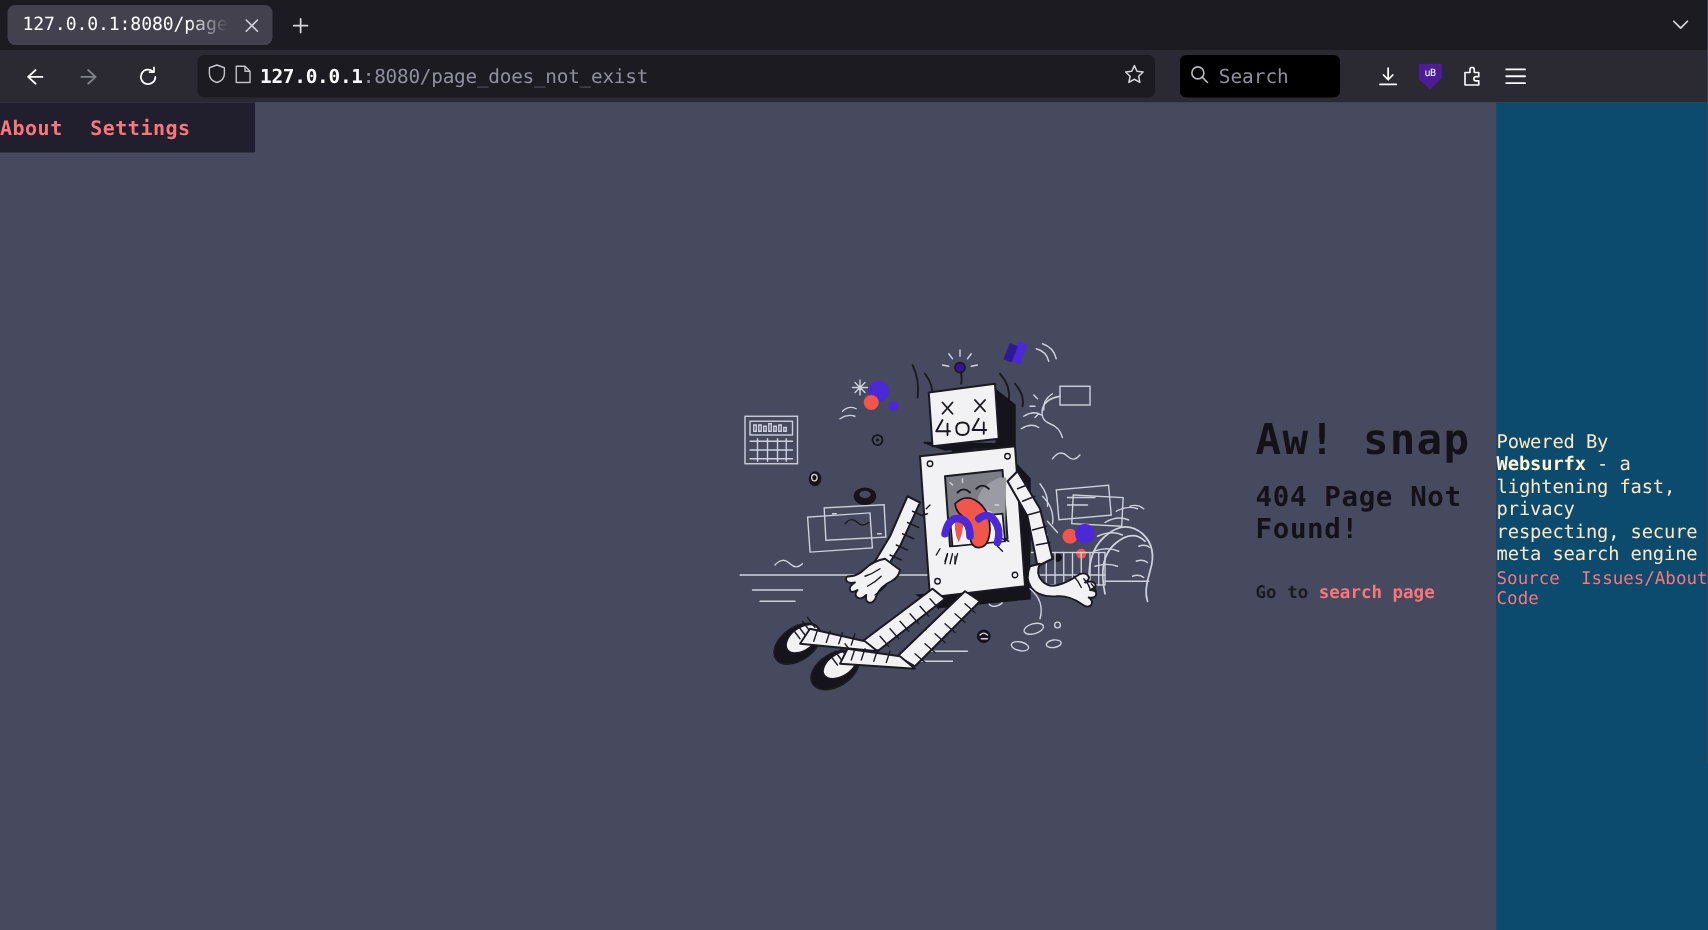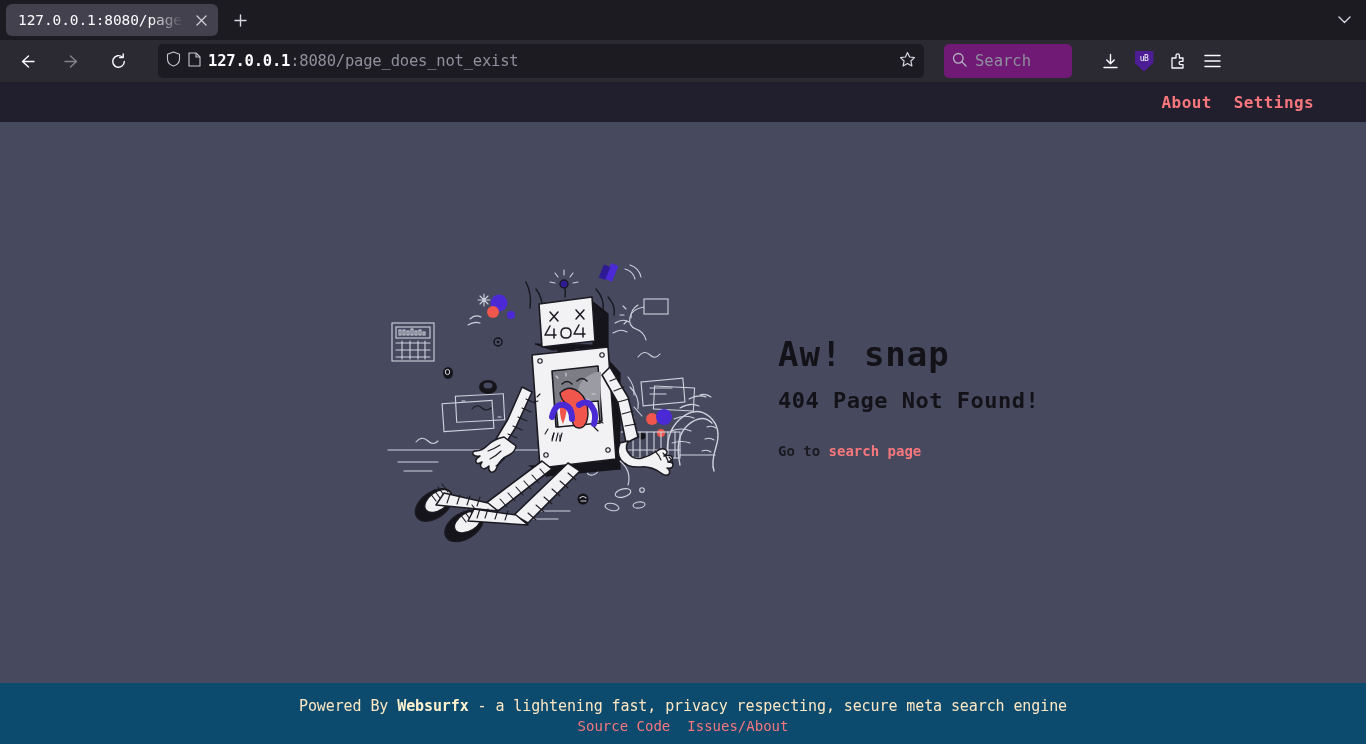--- a/index.html
+++ b/index.html
@@ -96,42 +96,42 @@
     white-space: nowrap;
     overflow: hidden;
     flex: 1;
     letter-spacing: -0.2px;
   }
   .url-text b { color: #fbfbfe; font-weight: 700; }
   .star { margin-left: auto; }
 
   .searchbar {
     width: 128px; height: 34px;
-    background: #701a75;
+    background: #000000;
     border-radius: 5px;
     display: flex; align-items: center;
     padding: 0 8px; gap: 8px;
     flex: 0 0 128px;
   }
   .search-ph { font-size: 15.5px; color: #8f8f9d; }
 
   .nav-right { display: flex; align-items: center; gap: 2px; margin-left: 8px; }
 
   .ublock {
     width: 19px; height: 21px;
     display: flex; align-items: center; justify-content: center;
     background: #4c1d95;
     clip-path: polygon(0% 0%, 100% 0%, 100% 58%, 50% 100%, 0% 58%);
     color: #fff; font-size: 8px; font-weight: normal;
     letter-spacing: -0.5px;
     padding-bottom: 5px;
   }
 
   
-  .page { flex: 1 1 auto; display: flex; flex-direction: column; background: #474a5e; }
+  .page { flex: 1 1 auto; display: flex; flex-direction: row; background: #474a5e; }
 
   .sitenav {
     height: 40px;
     background: #211f2e;
     display: flex;
     align-items: center;
     justify-content: flex-end;
     padding-right: 52px;
     gap: 22px;
     flex: 0 0 40px;
@@ -147,21 +147,21 @@
   .content {
     flex: 1 1 auto;
     display: flex;
     align-items: center;
     position: relative;
     overflow: hidden;
   }
   .content-inner {
     display: flex;
     align-items: center;
-    gap: 48px;
+    gap: 70px;
     margin-top: -12px;
     padding-left: 380px;
   }
 
   .illustration { width: 350px; height: 300px; flex: 0 0 350px; }
 
   .errtext { color: #131218; }
   .err-h1 {
     font-size: 34px; font-weight: bold; letter-spacing: 1px;
     color: #131218;

